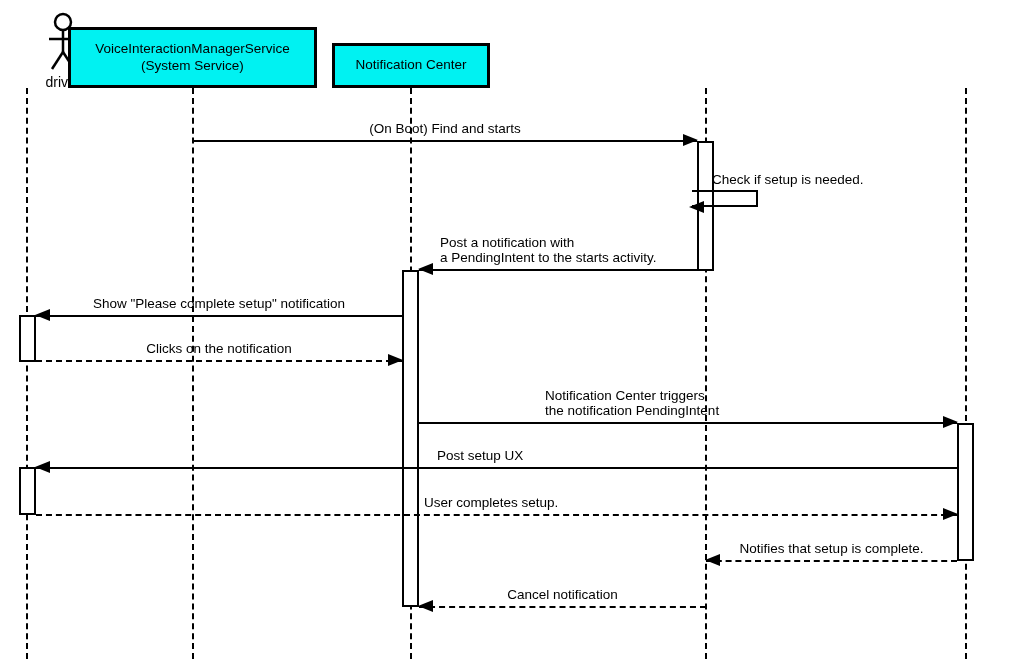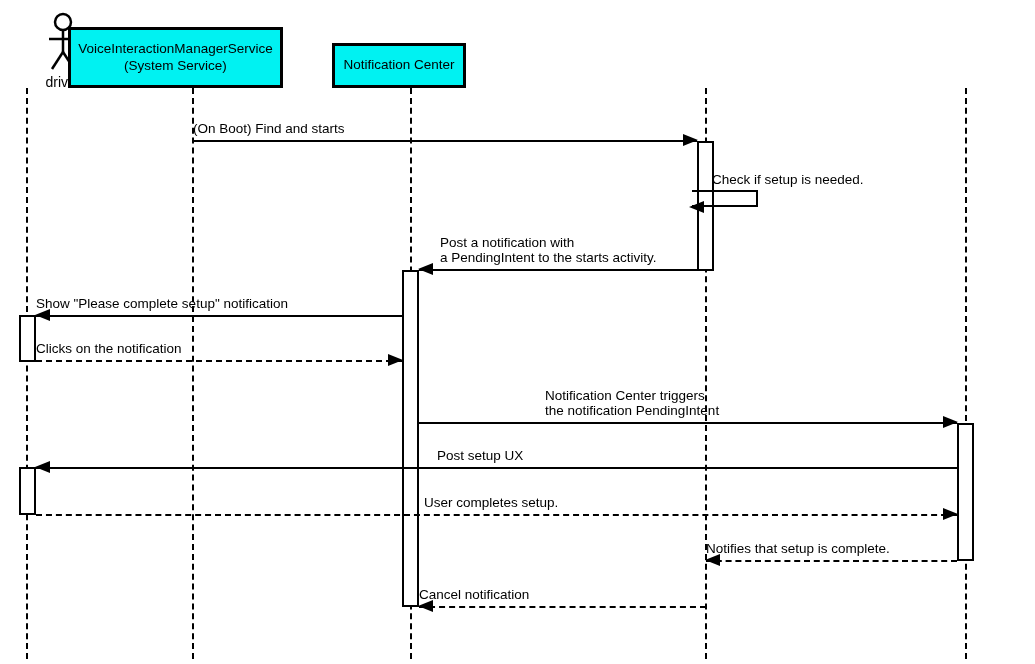--- a/index.html
+++ b/index.html
@@ -57,21 +57,21 @@
     border-top: 6px solid transparent;
     border-bottom: 6px solid transparent;
   }
   .ah.right { right: -1px; border-left: 15px solid #000; }
   .ah.left  { left: -1px;  border-right: 15px solid #000; }
   .mlabel {
     position: absolute; bottom: 4px;
     font-size: 13.5px; line-height: 1.15;
     white-space: pre;
   }
-  .mlabel.center { left: 0; right: 0; }
+  .mlabel.center { left: 0; right: 0; text-align: center; }
   
   .selfmsg {
     position: absolute;
     box-sizing: border-box;
     border: 2px solid #000;
     border-left: none;
     z-index: 3;
   }
   .selfmsg .ah.left { left: -3px; bottom: -8px; top: auto; }
   .selfmsg .mlabel { bottom: calc(100% + 4px); left: 20px; }
@@ -91,23 +91,23 @@
     <svg width="38" height="60" viewBox="0 0 38 60" style="position:absolute; left:8px; top:4px;">
       <circle cx="19" cy="10" r="8" fill="none" stroke="#000" stroke-width="2.5"></circle>
       <line x1="19" y1="18" x2="19" y2="40" stroke="#000" stroke-width="2.5"></line>
       <line x1="5" y1="27" x2="33" y2="27" stroke="#000" stroke-width="2.5"></line>
       <line x1="19" y1="40" x2="8" y2="57" stroke="#000" stroke-width="2.5"></line>
       <line x1="19" y1="40" x2="30" y2="57" stroke="#000" stroke-width="2.5"></line>
     </svg>
     <div class="actor-label" style="left:0; top:66px; width:54px;">driver</div>
   </div>
 
-  <div class="pbox fill-cyan" style="left:68px; top:27px; width:215px; height:61px;">VoiceInteractionManagerService
+  <div class="pbox fill-cyan" style="left:68px; top:27px; width:249px; height:61px;">VoiceInteractionManagerService
 (System Service)</div>
-  <div class="pbox fill-cyan" style="left:332px; top:43px; width:134px; height:45px;">Notification Center</div>
+  <div class="pbox fill-cyan" style="left:332px; top:43px; width:158px; height:45px;">Notification Center</div>
 
   <div class="lifeline" style="left:26px;  top:88px; height:571px;"></div>
   <div class="lifeline" style="left:192px; top:88px; height:571px;"></div>
   <div class="lifeline" style="left:410px; top:88px; height:571px;"></div>
   <div class="lifeline" style="left:705px; top:88px; height:571px;"></div>
   <div class="lifeline" style="left:965px; top:88px; height:571px;"></div>
 
   <div class="activation" style="left:697px; top:141px; height:130px;"></div>
   <div class="activation" style="left:402px; top:270px; height:337px;"></div>
   <div class="activation" style="left:19px;  top:315px; height:47px;"></div>

